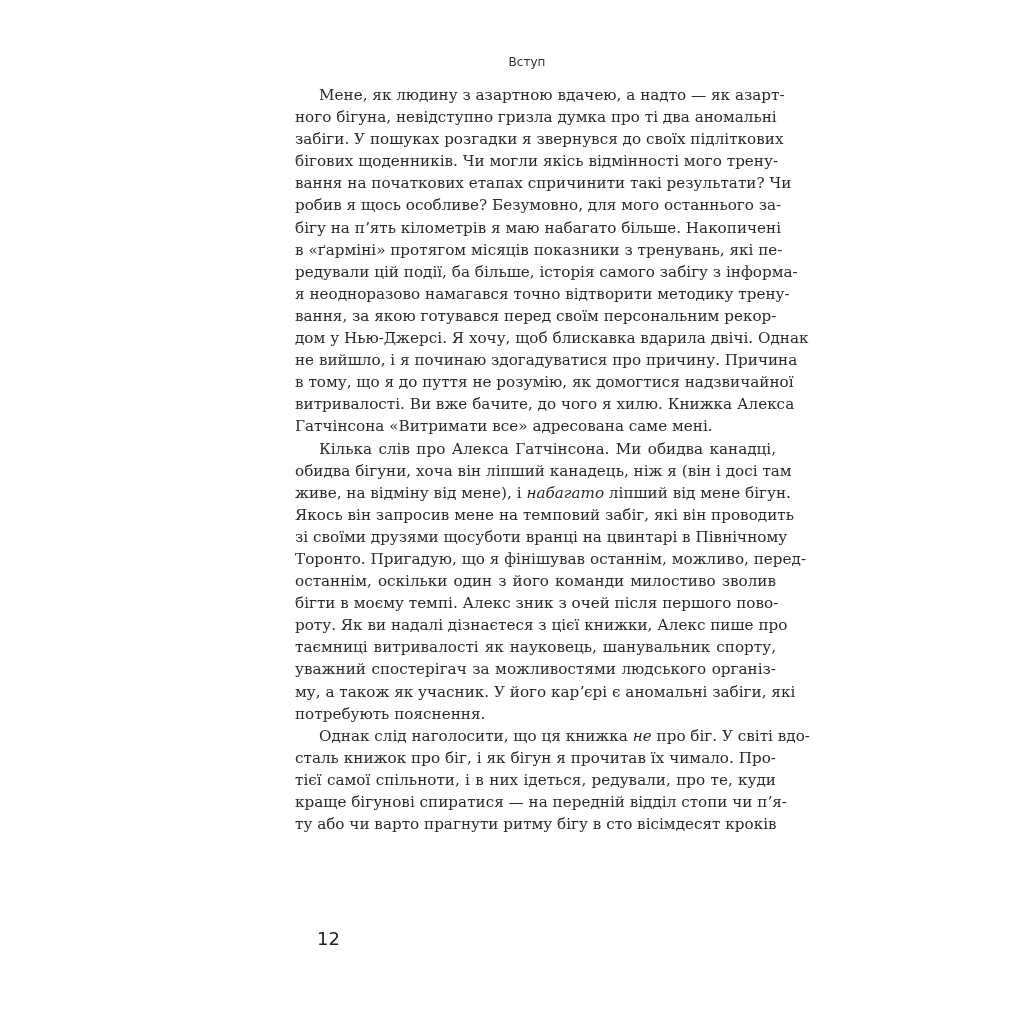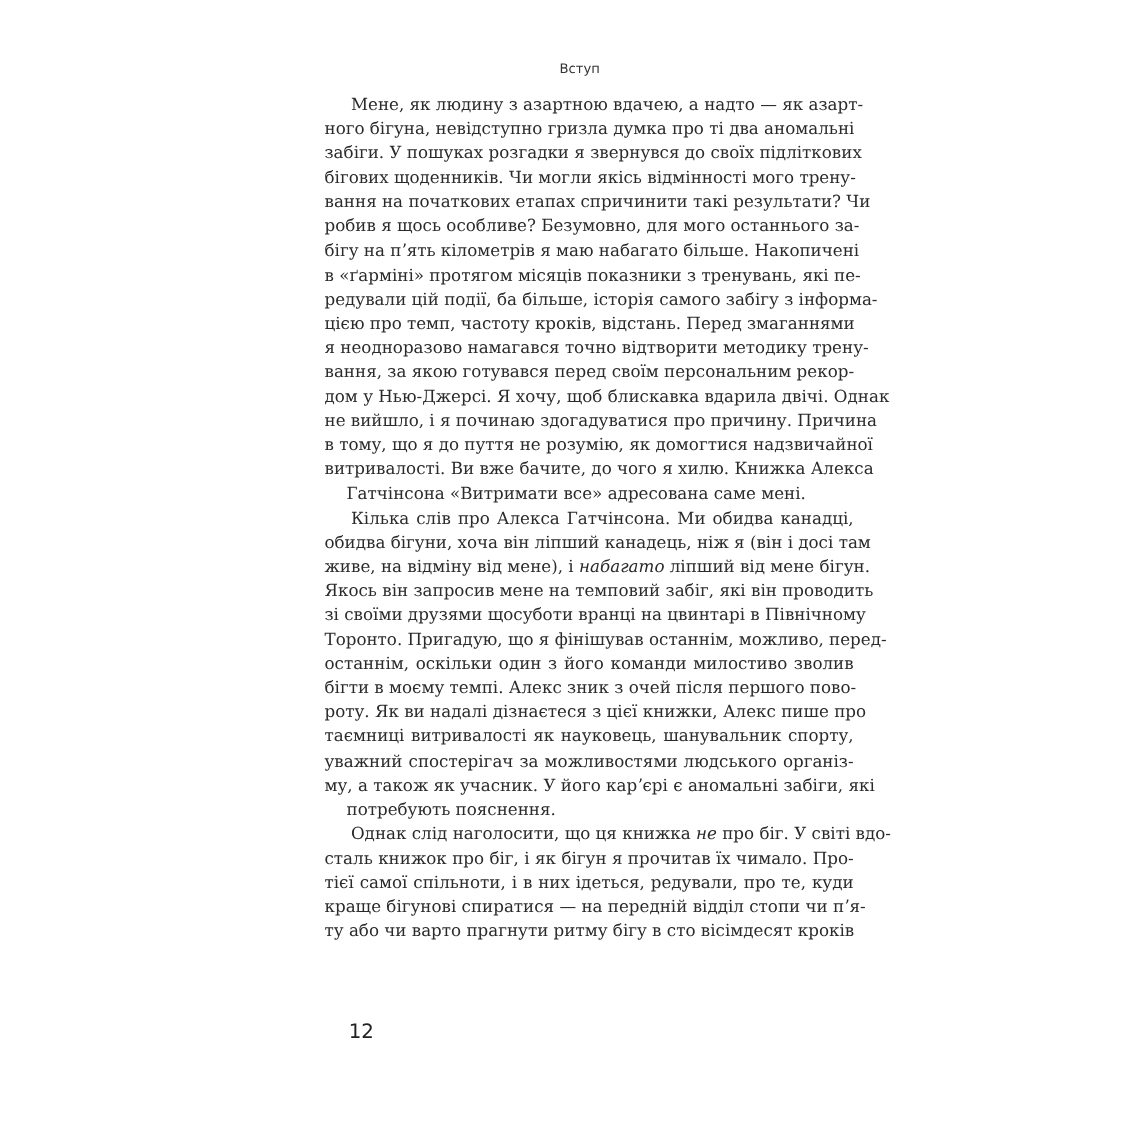--- a/index.html
+++ b/index.html
@@ -17,21 +17,21 @@
     .text-block {
       position: absolute; left: 295px; top: 84px; width: 481px;
       font-family: "DejaVu Serif", serif;
       font-size: 15.2px; line-height: 22.1px; color: #2a2a2a;
     }
     .line {
       display: block; white-space: nowrap;
       text-align: justify; text-align-last: justify;
       height: 22.1px;
     }
-    .line.last { text-align-last: left; margin-left: 20px; }
+    .line.last { text-align-last: left; }
     .line.indent { padding-left: 24px; }
     .line i { font-style: italic; margin-top: 40px; }
     .folio {
       position: absolute; left: 317px; top: 928px;
       font-family: "DejaVu Sans", sans-serif;
       font-size: 18px; color: #222222;
     }
   </style>
 </head>
 <body>
@@ -44,21 +44,20 @@
     <div>
       <span class="line indent">Мене, як людину з азартною вдачею, а надто — як азарт-</span>
       <span class="line">ного бігуна, невідступно гризла думка про ті два аномальні</span>
       <span class="line">забіги. У пошуках розгадки я звернувся до своїх підліткових</span>
       <span class="line">бігових щоденників. Чи могли якісь відмінності мого трену-</span>
       <span class="line">вання на початкових етапах спричинити такі результати? Чи</span>
       <span class="line">робив я щось особливе? Безумовно, для мого останнього за-</span>
       <span class="line">бігу на пʼять кілометрів я маю набагато більше. Накопичені</span>
       <span class="line">в «ґарміні» протягом місяців показники з тренувань, які пе-</span>
       <span class="line">редували цій події, ба більше, історія самого забігу з інформа-</span>
-      <span class="line">цією про темп, частоту кроків, відстань. Перед змаганнями</span>
       <span class="line">я неодноразово намагався точно відтворити методику трену-</span>
       <span class="line">вання, за якою готувався перед своїм персональним рекор-</span>
       <span class="line">дом у Нью-Джерсі. Я хочу, щоб блискавка вдарила двічі. Однак</span>
       <span class="line">не вийшло, і я починаю здогадуватися про причину. Причина</span>
       <span class="line">в тому, що я до пуття не розумію, як домогтися надзвичайної</span>
       <span class="line">витривалості. Ви вже бачите, до чого я хилю. Книжка Алекса</span>
       <span class="line last">Гатчінсона «Витримати все» адресована саме мені.</span>
     </div>
 
     <div>

